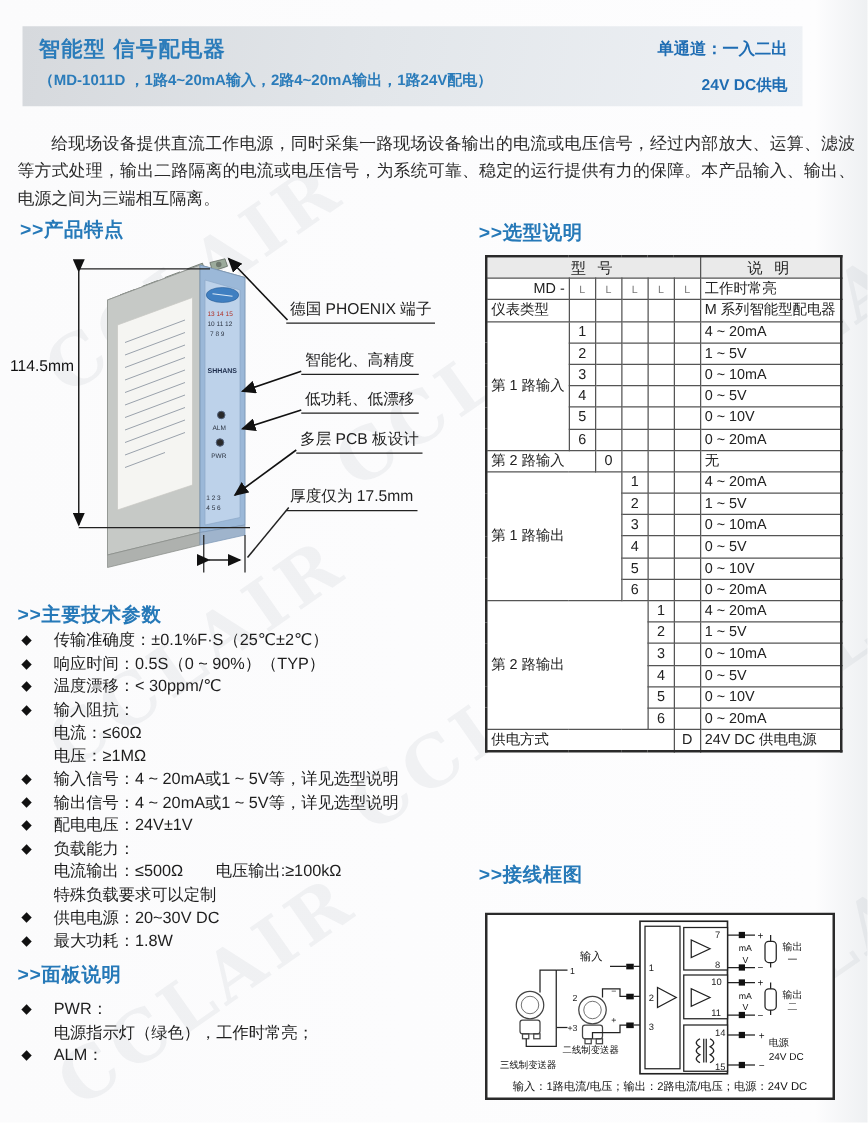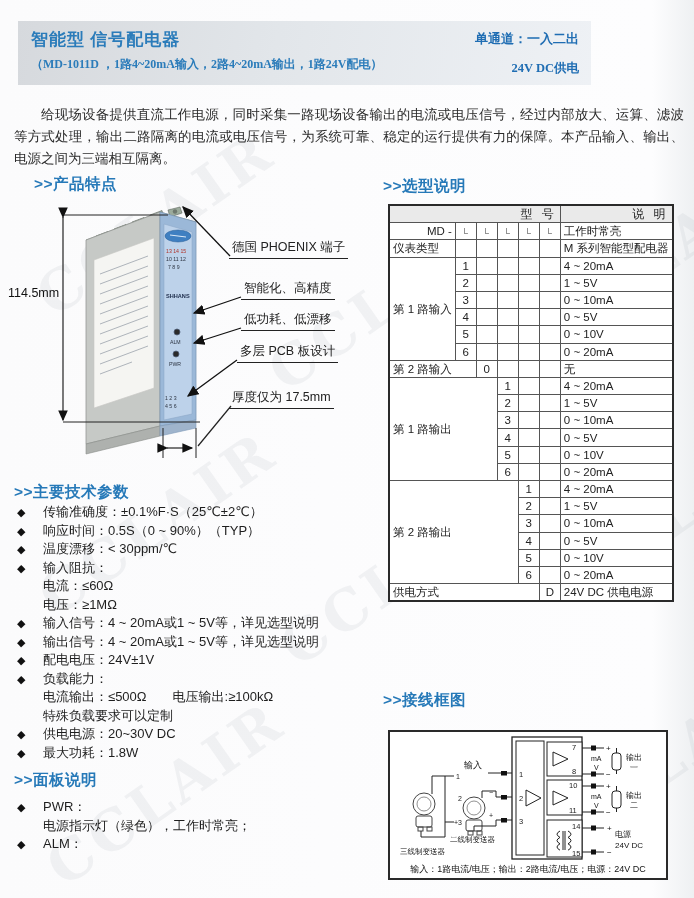--- a/index.html
+++ b/index.html
@@ -11,24 +11,23 @@
   }
   .abs{position:absolute;}
   
   .wm{
     position:absolute;font-family:"DejaVu Serif",serif;font-weight:bold;
     font-size:56px;letter-spacing:5px;color:rgba(135,145,160,0.10);
     transform:rotate(-35deg);pointer-events:none;white-space:nowrap;z-index:0;
   }
   
   .band{
-    left:18px;top:21px;width:573px;height:64px;
+    left:18px;top:21px;width:624px;height:64px;
     background:linear-gradient(100deg,#d6d9dd 0,#e2e6ea 45%,#eef1f5 100%);
     z-index:1;
-    font-family:Liberation Serif, serif;
   }
   .band .title{position:absolute;left:13px;top:7px;font-size:17px;font-weight:bold;color:#2b7cba;letter-spacing:1px;}
   .band .subtitle{position:absolute;left:13px;top:35px;font-size:12px;font-weight:bold;color:#2b7cba;}
   .band .chan{position:absolute;right:12px;top:9px;font-size:13px;font-weight:bold;color:#1f6db3;text-align:center;}
   .band .pwr{position:absolute;right:12px;top:39px;font-size:12.5px;font-weight:bold;color:#1f6db3;}
   .intro{
     left:14px;top:92px;width:670px;font-size:13.5px;line-height:21.8px;
     text-indent:2em;text-align:justify;color:#2b2b2b;z-index:1;margin-top:12px;
   }
   .h2{position:absolute;color:#2679b8;font-size:15.5px;font-weight:bold;z-index:2;letter-spacing:0.5px;}
@@ -43,21 +42,21 @@
   .list{left:14px;width:366px;font-size:13px;color:#1e1e1e;z-index:1;}
   .trow{display:flex;line-height:18.5px;align-items:flex-start;}
   .dm{display:inline-block;width:26px;padding-left:3px;font-size:11px;flex:0 0 auto;color:#111;}
   .ttext{flex:1;}
   
   table.sel{
     position:absolute;left:388px;top:204px;border-collapse:collapse;table-layout:fixed;
     font-size:11.5px;color:#222;background:#fff;border:2px solid #2a2a2a;z-index:1;
   }
   table.sel td{border:1px solid #555;padding:0 3px;height:16.2px;line-height:1.05;overflow:hidden;white-space:nowrap;}
-  table.sel tr.hdr td{background:#eaeaea;text-align:right;font-size:12px;letter-spacing:3px;}
+  table.sel tr.hdr td{background:#eaeaea;text-align:center;font-size:12px;letter-spacing:3px;}
   td.code{text-align:center;padding:0;}
   td.ph{font-size:8.5px;color:#777;text-align:center;padding:0;}
   td.r{text-align:right;padding-right:6px;}
   
   .wiring{left:388px;top:730px;z-index:1;}
   svg text{font-family:"Liberation Sans","DejaVu Sans",sans-serif;}
 </style>
 </head>
 <body>
 
@@ -72,21 +71,21 @@
 
 <div class="abs band">
   <div class="title">智能型 信号配电器</div>
   <div class="subtitle">（MD-1011D ，1路4~20mA输入，2路4~20mA输出，1路24V配电）</div>
   <div class="chan">单通道：一入二出</div>
   <div class="pwr">24V DC供电</div>
 </div>
 
 <div class="abs intro">给现场设备提供直流工作电源，同时采集一路现场设备输出的电流或电压信号，经过内部放大、运算、滤波等方式处理，输出二路隔离的电流或电压信号，为系统可靠、稳定的运行提供有力的保障。本产品输入、输出、电源之间为三端相互隔离。</div>
 
-<div class="h2" style="left:34px;top:174px">&gt;&gt;产品特点</div>
+<div class="h2" style="left:16px;top:174px">&gt;&gt;产品特点</div>
 <div class="h2" style="left:383px;top:176px">&gt;&gt;选型说明</div>
 <div class="h2" style="left:14px;top:482px">&gt;&gt;主要技术参数</div>
 <div class="h2" style="left:14px;top:770px">&gt;&gt;面板说明</div>
 <div class="h2" style="left:383px;top:690px">&gt;&gt;接线框图</div>
 
 <div class="abs figure">
 
   <svg width="380" height="290" style="position:absolute;left:0;top:0;z-index:2">
     <defs>
       <marker id="ah" markerWidth="10" markerHeight="8" refX="8" refY="4" orient="auto">

